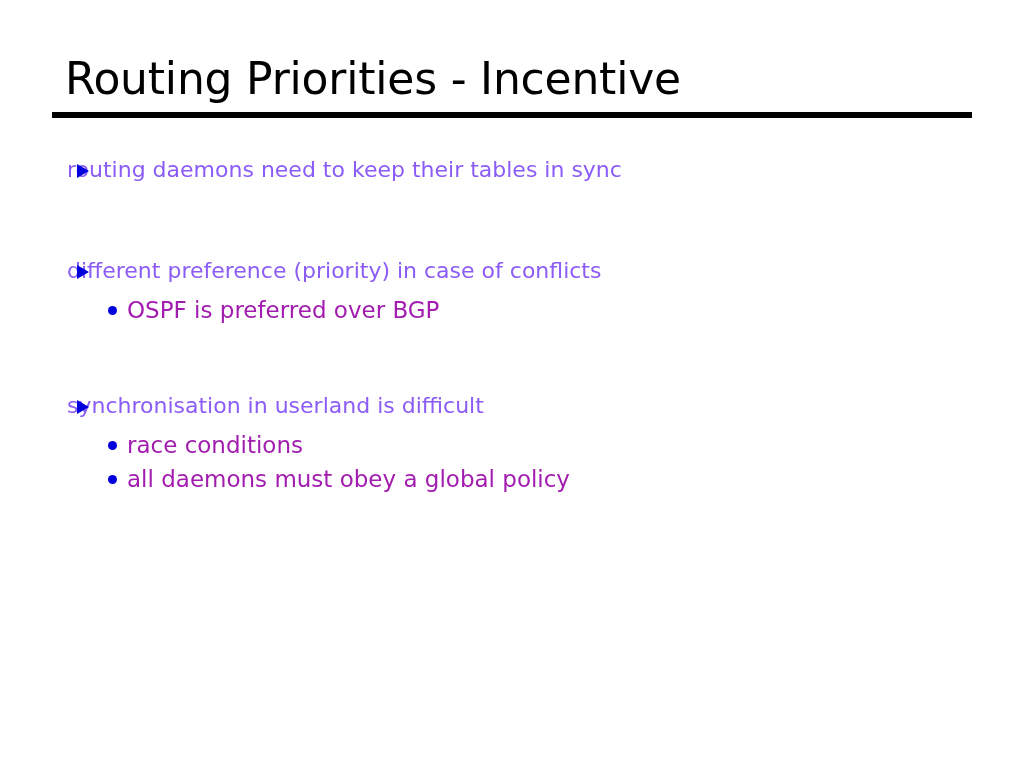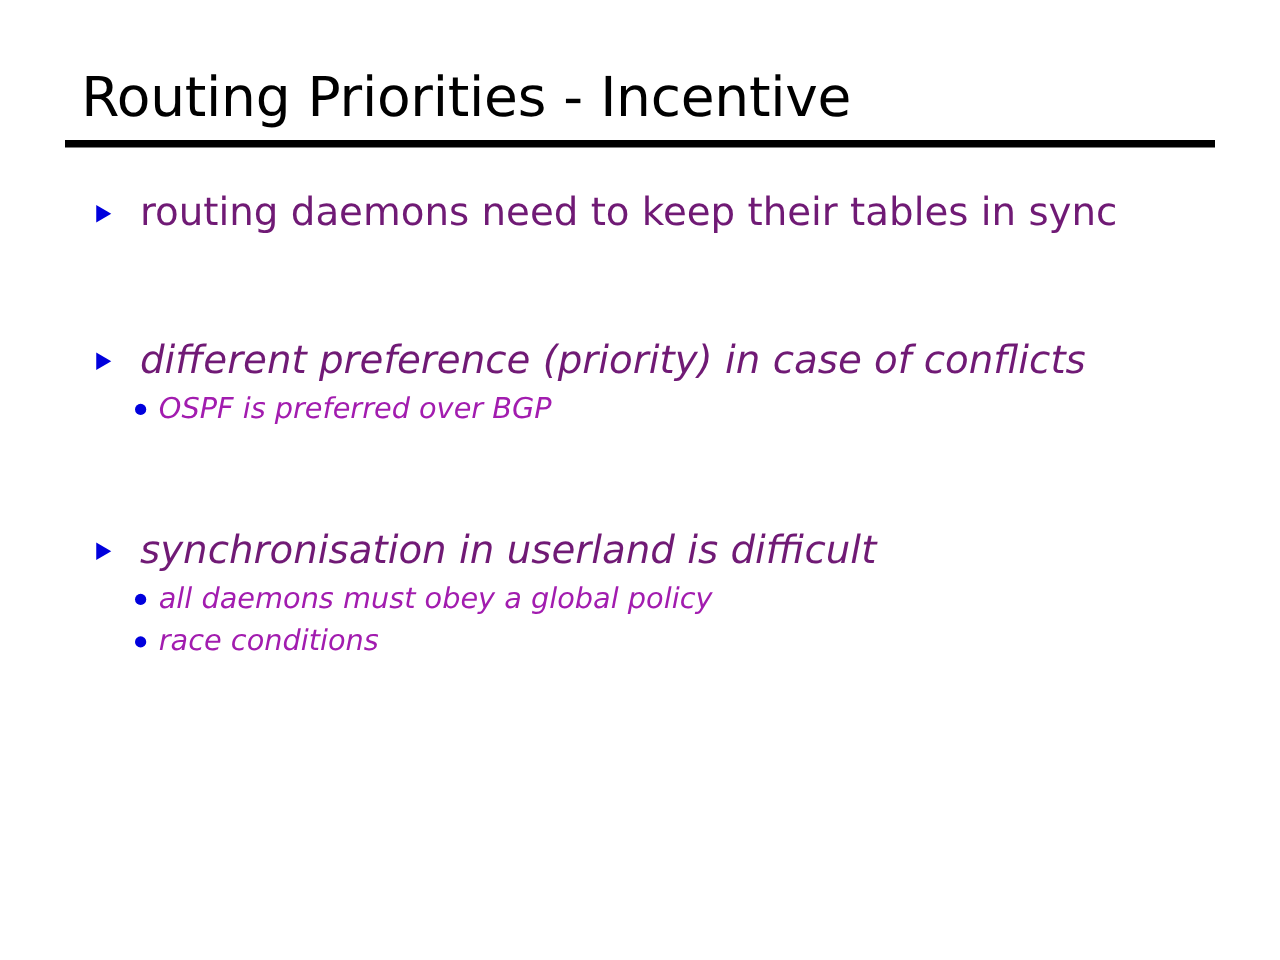--- a/index.html
+++ b/index.html
@@ -49,25 +49,25 @@
   .slide-body {
     position: absolute;
     left: 0;
     top: 148px;
     width: 1024px;
   }
 
   
   .l1 {
     position: relative;
-    padding-left: 112px;
+    padding-left: 67px;
     min-height: 44px;
-    font-size: 31px;
+    font-size: 22px;
     line-height: 44px;
-    color: #701a75;
+    color: #8b5cf6;
     white-space: nowrap;
   }
 
   .l1 .marker {
     position: absolute;
     left: 77px;
     top: 0;
     width: 18px;
     height: 44px;
     display: block;
@@ -112,22 +112,21 @@
     height: 9px;
     border-radius: 50%;
     background: #0000dd;
   }
 
   
   .block {
     margin: 0 0 0 0;
   }
   .block + .block {
-    margin-top: 74px;
-    font-style: italic;
+    margin-top: 57px;
   }
   .block .l2:first-of-type {
     margin-top: 5px;
   }
 </style>
 </head>
 <body>
 
 <div class="slide">
 
@@ -165,25 +164,25 @@
       <div class="l1">
         <span class="marker">
             <span class="tri"></span>
           </span>
         <span>synchronisation in userland is difficult</span>
       </div>
       <div class="l2">
         <span class="marker">
             <span class="dot"></span>
           </span>
-        <span>all daemons must obey a global policy</span>
+        <span>race conditions</span>
       </div>
       <div class="l2">
         <span class="marker">
             <span class="dot"></span>
           </span>
-        <span>race conditions</span>
+        <span>all daemons must obey a global policy</span>
       </div>
     </div>
 
 
   </div>
 </div>
 
 </body></html>

